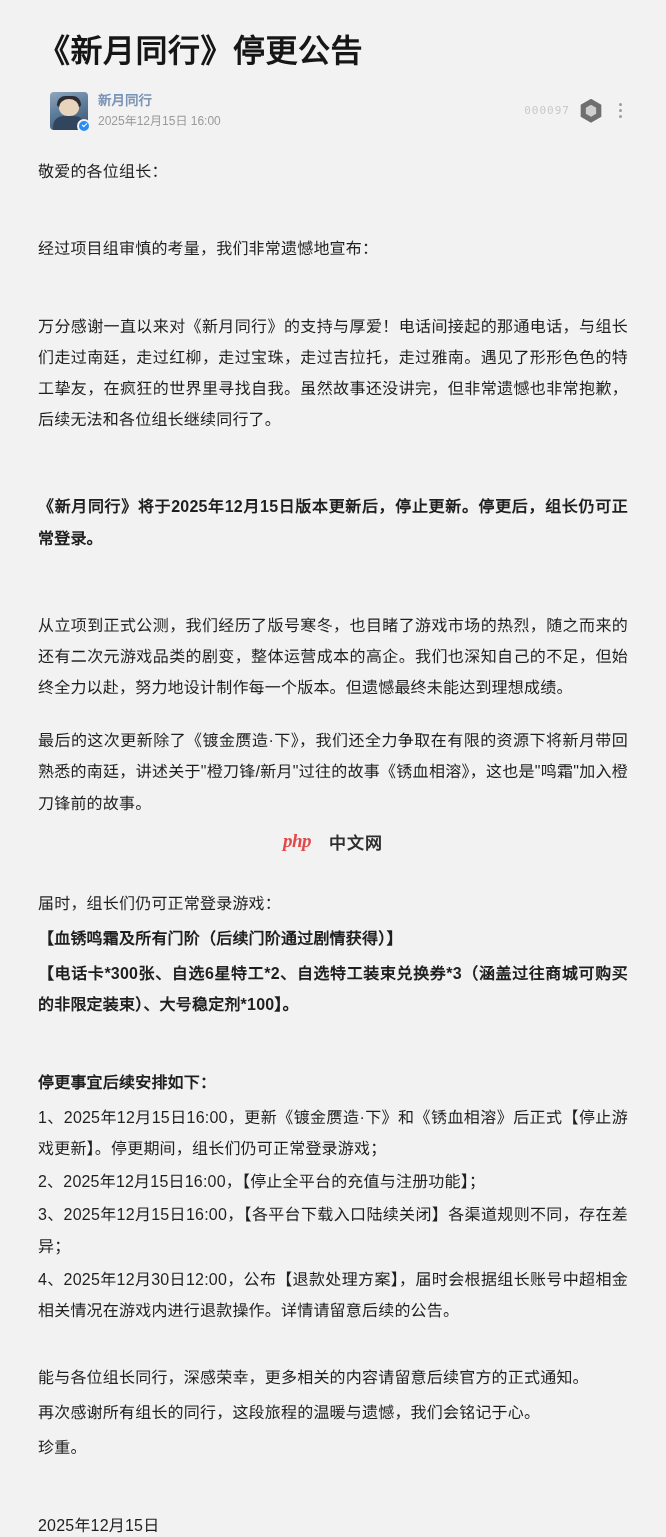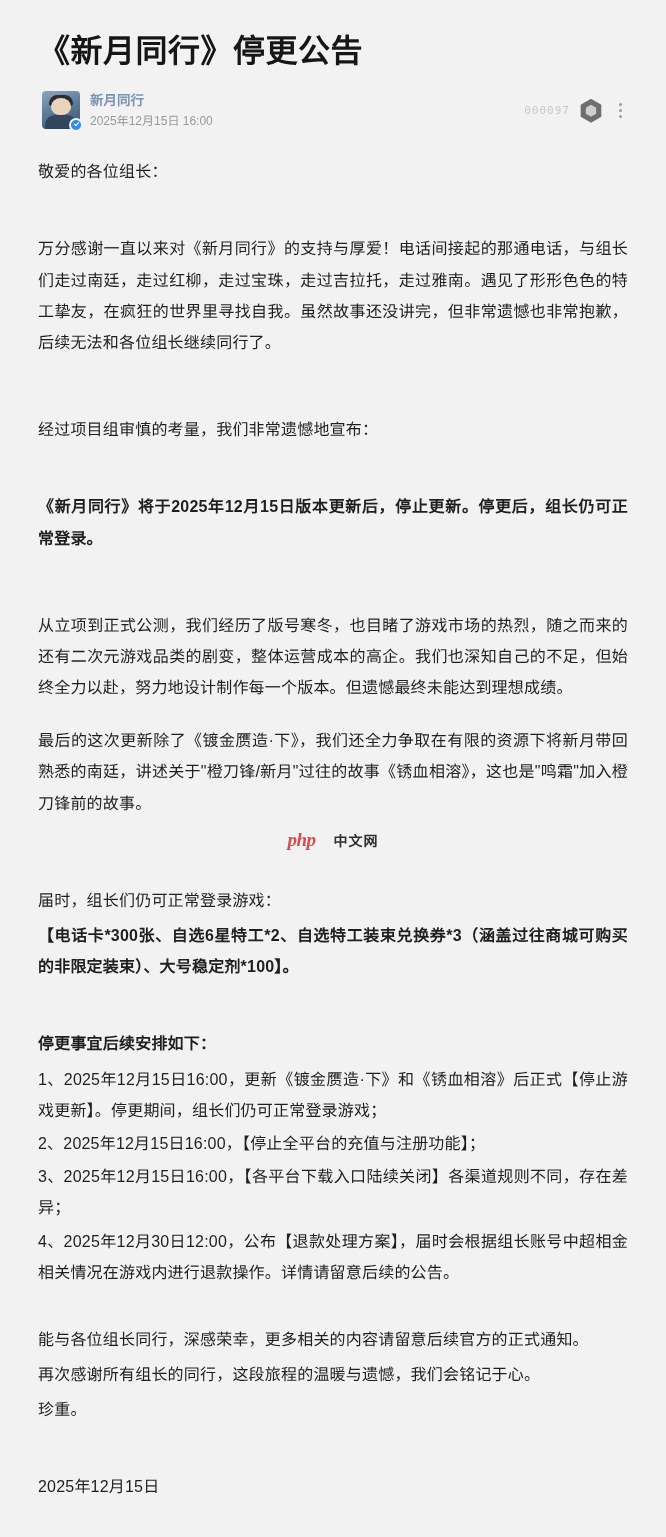--- a/index.html
+++ b/index.html
@@ -30,22 +30,22 @@
     font-size: 32px;
     font-weight: bold;
     line-height: 1.35;
     letter-spacing: 0.5px;
     color: #161616;
     margin: 8px 0 18px 0;
   }
   
   .author-row {
     display: flex;
-    align-items: flex-start;
-    margin: 6px 0 26px 4px;
+    align-items: flex-end;
+    margin: 6px 0 26px 12px;
     position: relative;
   }
   .avatar-wrap {
     position: relative;
     width: 38px;
     height: 38px;
     flex: 0 0 38px;
     margin-right: 10px;
   }
   .avatar {
@@ -209,21 +209,21 @@
   }
   .phpcn .php {
     font-family: "Liberation Serif", serif;
     font-style: italic;
     font-weight: bold;
     font-size: 19px;
     color: #e04a4a;
     letter-spacing: -0.5px;
   }
   .phpcn .cn {
-    font-size: 14px;
+    font-size: 17px;
     font-weight: bold;
     color: #2f2f2f;
     letter-spacing: 1px;
   }
   
   .footer {
     padding: 18px 14px 16px 14px;
     display: flex;
     align-items: flex-start;
     gap: 8px;
@@ -288,37 +288,38 @@
         <span class="dots-vert">
           <i></i>
             <i></i>
             <i></i>
         </span>
       </div>
     </div>
 
     <p class="para gap-lg">敬爱的各位组长：</p>
 
+    <p class="para gap-lg">经过项目组审慎的考量，我们非常遗憾地宣布：</p>
+
     <p class="para gap-xl">万分感谢一直以来对《新月同行》的支持与厚爱！电话间接起的那通电话，与组长们走过南廷，走过红柳，走过宝珠，走过吉拉托，走过雅南。遇见了形形色色的特工挚友，在疯狂的世界里寻找自我。虽然故事还没讲完，但非常遗憾也非常抱歉，后续无法和各位组长继续同行了。</p>
-
-    <p class="para gap-lg">经过项目组审慎的考量，我们非常遗憾地宣布：</p>
 
     <p class="para bold gap-xl">《新月同行》将于2025年12月15日版本更新后，停止更新。停更后，组长仍可正常登录。</p>
 
     <p class="para">从立项到正式公测，我们经历了版号寒冬，也目睹了游戏市场的热烈，随之而来的还有二次元游戏品类的剧变，整体运营成本的高企。我们也深知自己的不足，但始终全力以赴，努力地设计制作每一个版本。但遗憾最终未能达到理想成绩。</p>
 
     <p class="para tight2">最后的这次更新除了《镀金赝造·下》，我们还全力争取在有限的资源下将新月带回熟悉的南廷，讲述关于"橙刀锋/新月"过往的故事《锈血相溶》，这也是"鸣霜"加入橙刀锋前的故事。</p>
 
     <div class="phpcn">
       <span class="php">php</span>
       <span class="cn">中文网</span>
     </div>
 
     <p class="para tight">届时，组长们仍可正常登录游戏：</p>
 
+    <p class="para bold tight">【血锈鸣霜及所有门阶（后续门阶通过剧情获得）】</p>
 
     <p class="para bold gap-lg">【电话卡*300张、自选6星特工*2、自选特工装束兑换券*3（涵盖过往商城可购买的非限定装束）、大号稳定剂*100】。</p>
 
     <p class="para bold tight">停更事宜后续安排如下：</p>
 
     <div class="list-block">
       <p class="para">1、2025年12月15日16:00，更新《镀金赝造·下》和《锈血相溶》后正式【停止游戏更新】。停更期间，组长们仍可正常登录游戏；</p>
       <p class="para">2、2025年12月15日16:00，【停止全平台的充值与注册功能】；</p>
       <p class="para">3、2025年12月15日16:00，【各平台下载入口陆续关闭】各渠道规则不同，存在差异；</p>
       <p class="para">4、2025年12月30日12:00，公布【退款处理方案】，届时会根据组长账号中超相金相关情况在游戏内进行退款操作。详情请留意后续的公告。</p>

